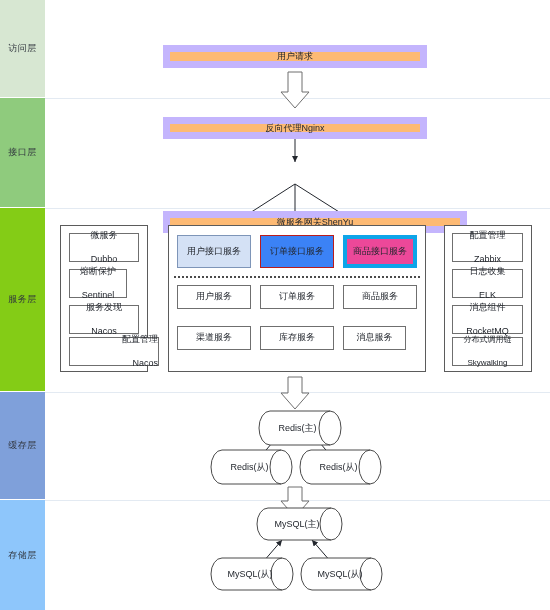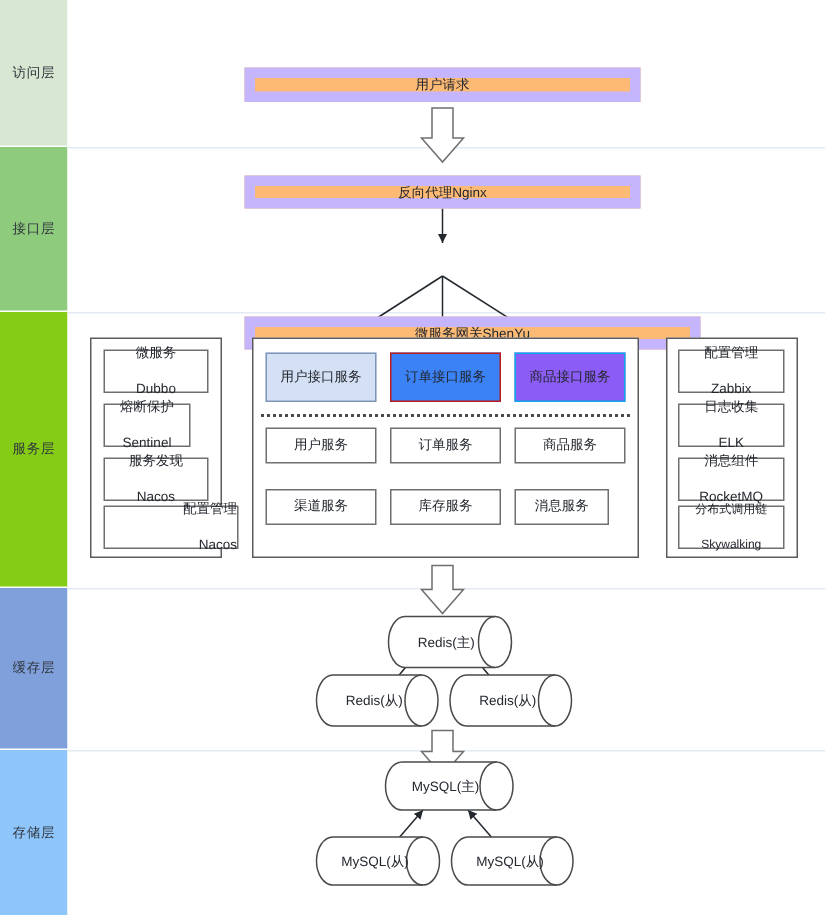--- a/index.html
+++ b/index.html
@@ -85,21 +85,21 @@
 
   .dotted-sep {
     position: absolute;
     border-top: 2px dotted #4a4a4a;
     height: 0;
   }
 
   
   .tint-blue   { background: #d4e1f5; border: 1px solid #7e95b8; color: #23272e; }
   .tint-yellow { background: #3b82f6; border: 1px solid #b91c1c; color: #23272e; }
-  .tint-green  { background: #8b5cf6; border: 1px solid #0ea5e9; color: #23272e; text-align: center; }
+  .tint-green  { background: #ec4899; border: 4px solid #0ea5e9; color: #23272e; text-align: center; }
 
   
   #wires {
     position: absolute;
     left: 0; top: 0;
     width: 550px;
     height: 610px;
     pointer-events: none;
   }
   .cyl-text {

